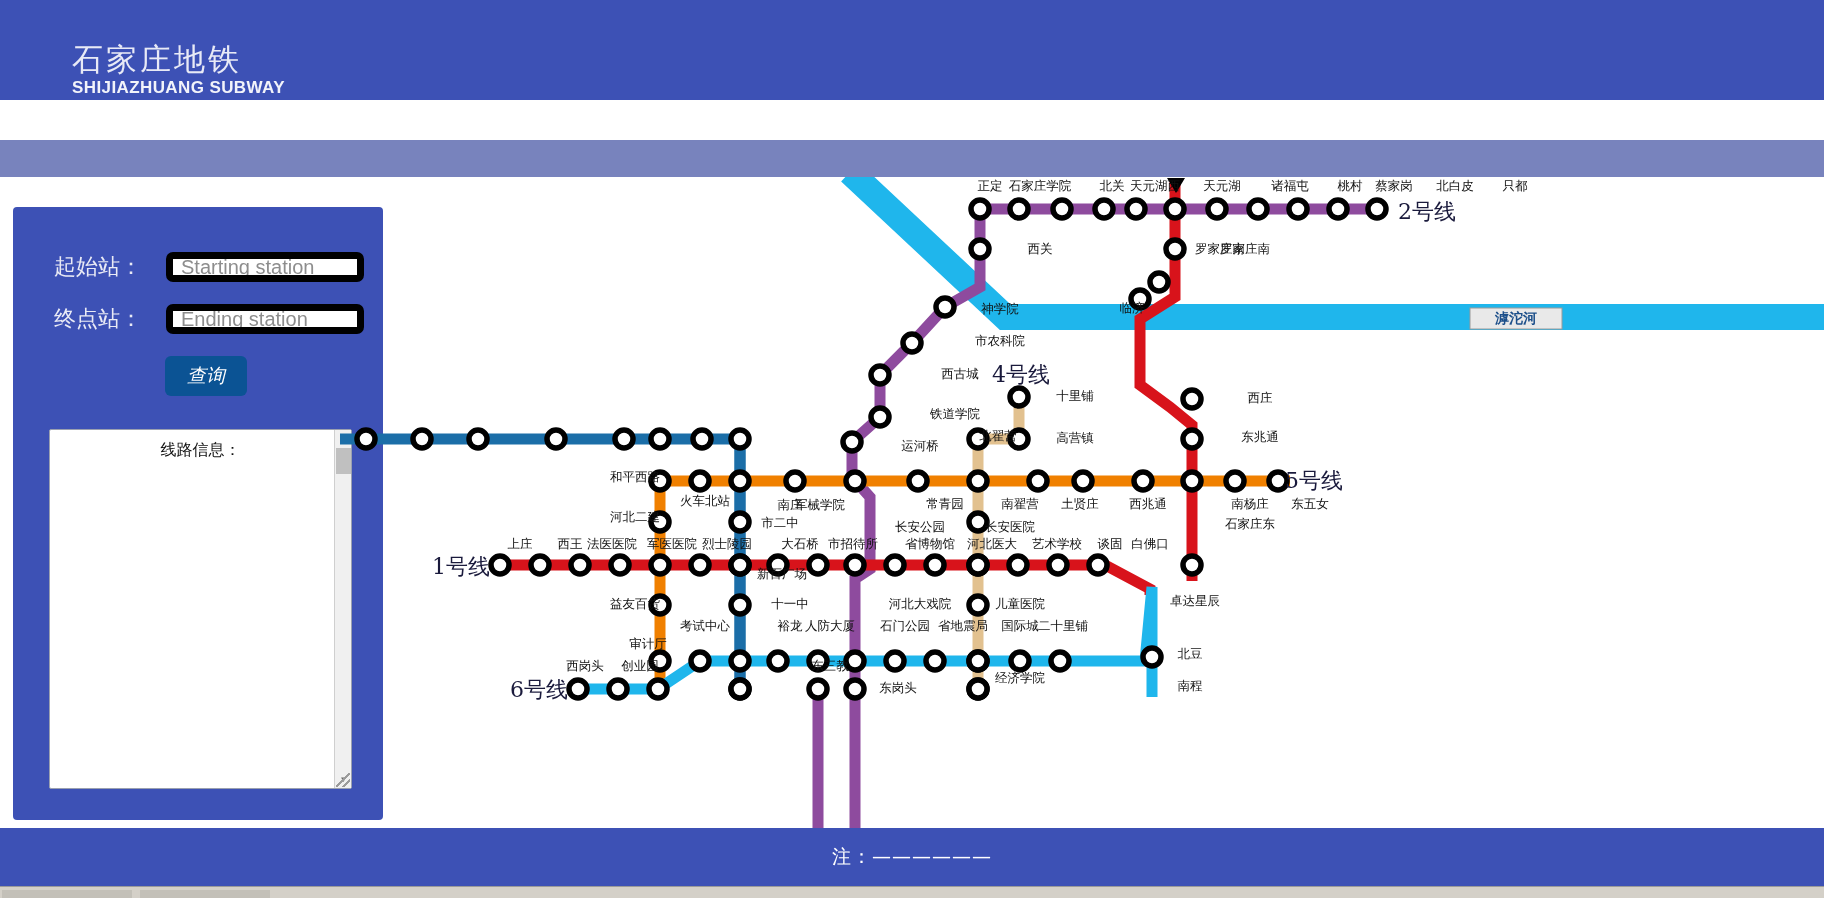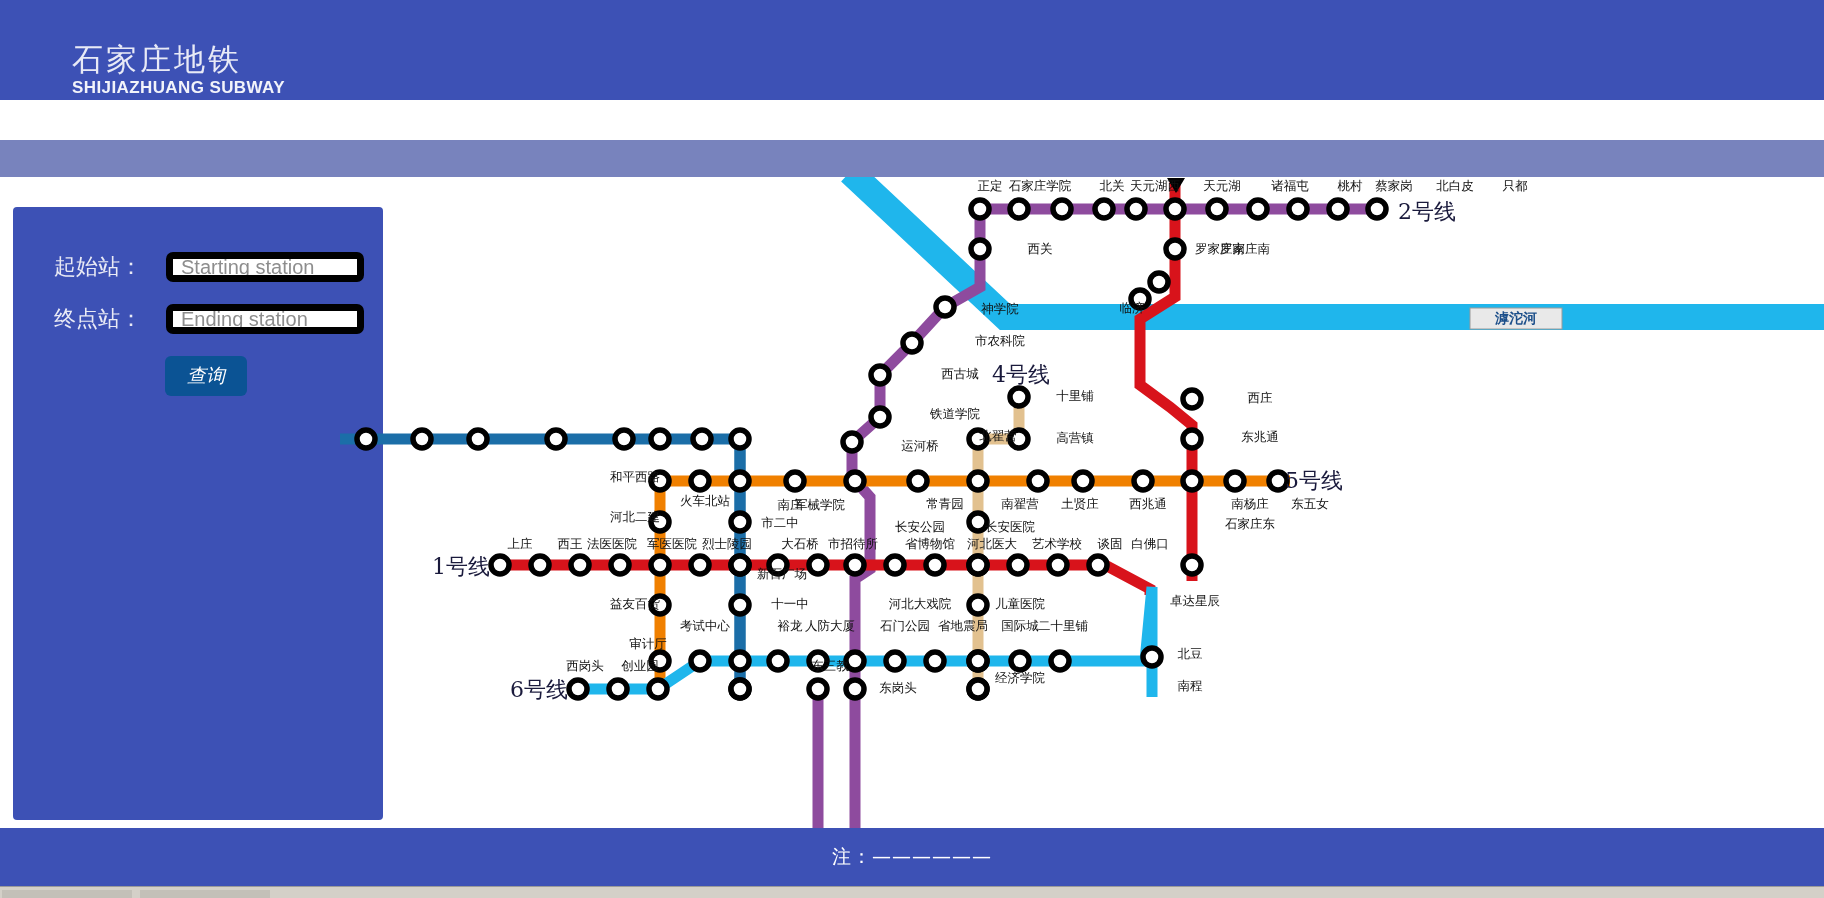--- a/index.html
+++ b/index.html
@@ -117,20 +117,29 @@
     <input type="text" placeholder="Starting station" style="">
   </div>
   <div class="form-row" id="row-end">
     <span class="lbl">终点站：</span>
     <input type="text" placeholder="Ending station" style="">
   </div>
   <div id="btn-wrap">
     <button id="query-btn">查询</button>
   </div>
 
+  <div id="info-box">
+    <div id="info-title">线路信息：</div>
+    <div id="info-scroll">
+      <div class="sb-arrow up">▲</div>
+      <div id="sb-thumb"></div>
+      <div class="sb-arrow down">▼</div>
+    </div>
+    <div id="resize-grip"></div>
+  </div>
 </div>
 
 <div id="map">
 <svg width="1824" height="651" viewBox="0 0 1824 651" xmlns="http://www.w3.org/2000/svg">
   <defs>
     <style>
       .lw { stroke-width:11; fill:none; stroke-linecap:butt; stroke-linejoin:miter; }
       .river { stroke:#1fb6ec; stroke-width:26; fill:none; }
       .st { fill:#ffffff; stroke:#000000; stroke-width:5.5; }
       .lbl { font-family:"DejaVu Sans","Liberation Sans",sans-serif; font-size:12.5px; fill:#111; }

